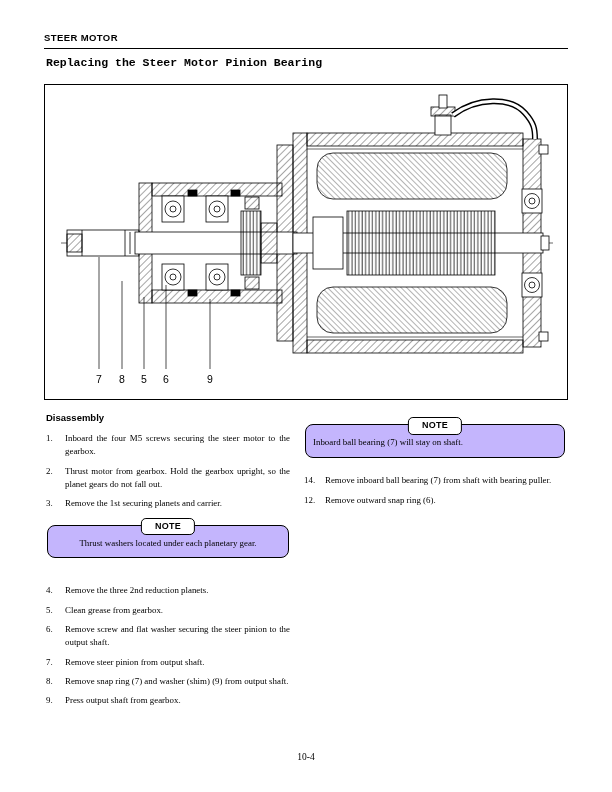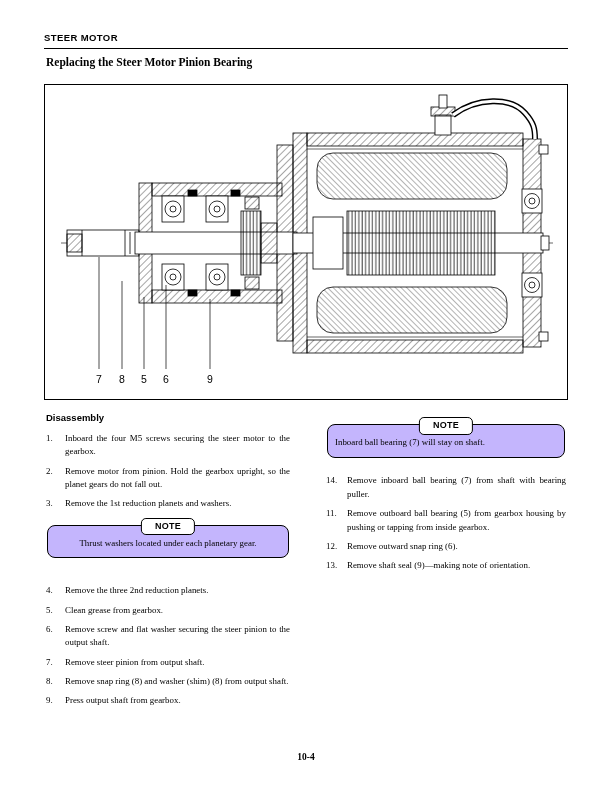--- a/index.html
+++ b/index.html
@@ -13,30 +13,30 @@
   .header {
     position:absolute; top:27px; left:44px; width:524px;
     border-bottom:1.6px solid #000; padding-bottom:3px;
   }
   .header-title {
     font-family:"Liberation Sans", sans-serif;
     font-weight:bold; font-size:9.5px; letter-spacing:.4px;
   }
   .section-title {
     position:absolute; top:56px; left:46px;
-    font-family:Liberation Serif, serif;
+    font-family:Liberation Mono, monospace;
     font-weight:bold; font-size:11.5px;
   }
   .diagram-box {
     position:absolute; top:84px; left:44px; width:524px; height:316px;
     border:1px solid #000; background:#fff;
   }
   .content {
     position:absolute; top:412px; left:46px; width:520px;
-    display:flex; gap:36px;
+    display:flex; gap:14px;
   }
   .col-left { width:244px; }
   .col-right { flex:1; }
   .disassembly-heading {
     font-family:"Liberation Sans", sans-serif;
     font-weight:bold; font-size:9.5px; margin-bottom:9px;
   }
   .step {
     display:flex; font-size:8.9px; line-height:1.5; margin-bottom:6px;
   }
@@ -51,21 +51,21 @@
     position:absolute; top:-8px; left:50%; transform:translateX(-50%);
     background:#fff; border:1px solid #000; border-radius:5px;
     padding:1px 13px 2px;
     font-family:"Liberation Sans", sans-serif;
     font-weight:bold; font-size:9px; letter-spacing:.3px;
   }
   .note-left { margin:14px 1px 26px; padding:11px 8px 8px; text-align:center; }
   .note-right { margin:12px 1px 16px; padding:11px 8px 9px; text-align:left; padding-left:7px; }
   .footer {
     position:absolute; bottom:30px; left:0; width:100%;
-    text-align:center; font-size:9.5px;font-weight:bold;
+    text-align:center; font-size:9.5px;
   }
   svg text {
     font-family:"Liberation Sans", sans-serif; font-size:10.5px; fill:#000;
   }
 </style>
 </head>
 <body>
 
 <div class="page">
 
@@ -193,25 +193,25 @@
 
     <div class="col-left">
       <div class="disassembly-heading">Disassembly</div>
 
       <div class="step">
         <span class="num">1.</span>
         <span class="txt">Inboard the four M5 screws securing the steer motor to the gearbox.</span>
       </div>
       <div class="step">
         <span class="num">2.</span>
-        <span class="txt">Remove motor from pinion. Hold the gearbox upright, so the planet gears do not fall out.</span>
+        <span class="txt">Thrust motor from gearbox. Hold the gearbox upright, so the planet gears do not fall out.</span>
       </div>
       <div class="step">
         <span class="num">3.</span>
-        <span class="txt">Remove the 1st reduction planets and washers.</span>
+        <span class="txt">Remove the 1st securing planets and carrier.</span>
       </div>
 
       <div class="note-box note-left">
         <span class="note-label">NOTE</span>
         <span>Thrust washers located under each planetary gear.</span>
       </div>
 
       <div class="step">
         <span class="num">4.</span>
         <span class="txt">Remove the three 2nd reduction planets.</span>
@@ -223,49 +223,41 @@
       <div class="step">
         <span class="num">6.</span>
         <span class="txt">Remove screw and flat washer securing the steer pinion to the output shaft.</span>
       </div>
       <div class="step">
         <span class="num">7.</span>
         <span class="txt">Remove steer pinion from output shaft.</span>
       </div>
       <div class="step">
         <span class="num">8.</span>
-        <span class="txt">Remove snap ring (8) and washer (shim) (8) from output shaft.</span>
+        <span class="txt">Remove snap ring (7) and washer (shim) (9) from output shaft.</span>
       </div>
       <div class="step">
         <span class="num">9.</span>
         <span class="txt">Press output shaft from gearbox.</span>
       </div>
     </div>
 
     <div class="col-right">
       <div class="note-box note-right">
         <span class="note-label">NOTE</span>
         <span>Inboard ball bearing (7) will stay on shaft.</span>
       </div>
 
       <div class="step">
         <span class="num">14.</span>
         <span class="txt">Remove inboard ball bearing (7) from shaft with bearing puller.</span>
       </div>
       <div class="step">
-        <span class="num">11.</span>
-        <span class="txt">Remove outboard ball bearing (5) from gearbox housing by pushing or tapping from inside gearbox.</span>
-      </div>
-      <div class="step">
         <span class="num">12.</span>
         <span class="txt">Remove outward snap ring (6).</span>
       </div>
-      <div class="step">
-        <span class="num">13.</span>
-        <span class="txt">Remove shaft seal (9)—making note of orientation.</span>
-      </div>
     </div>
 
   </div>
 
   <div class="footer">10-4</div>
 
 </div>
 
 </body></html>

